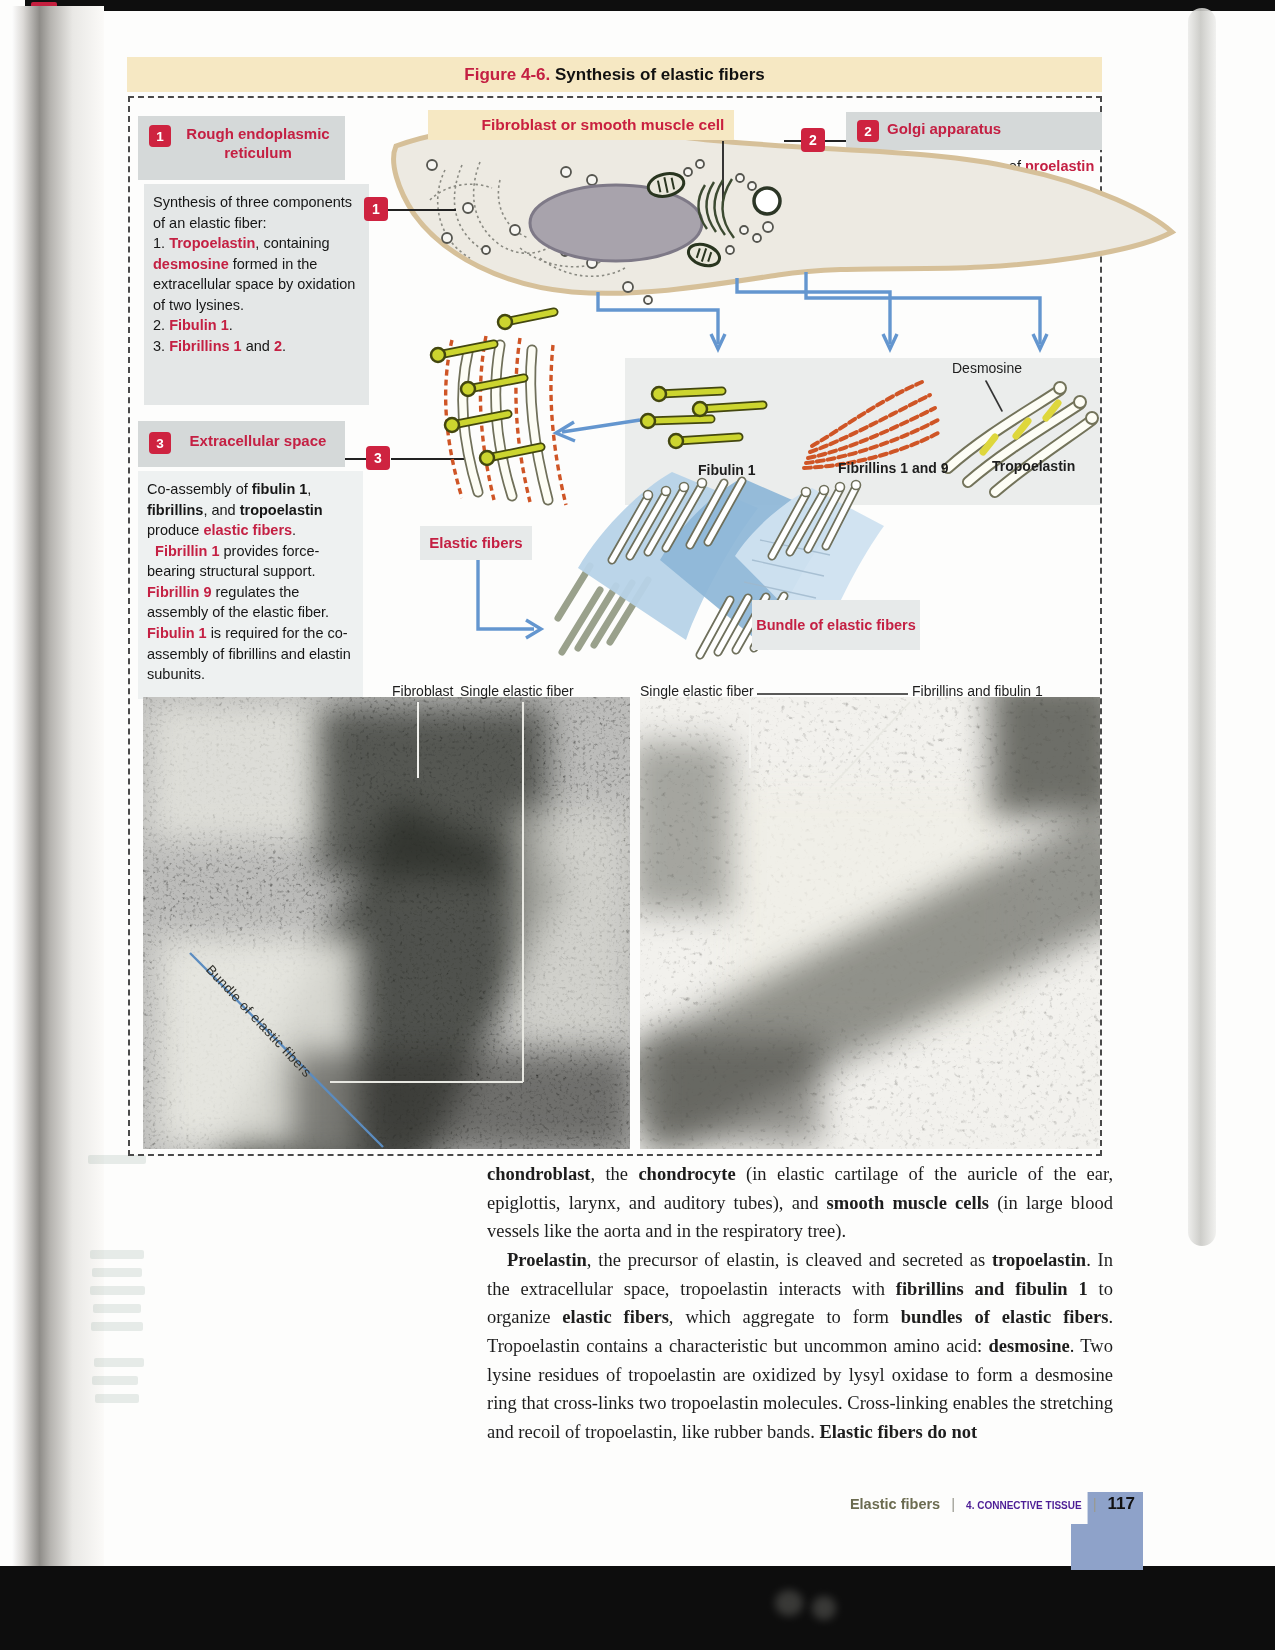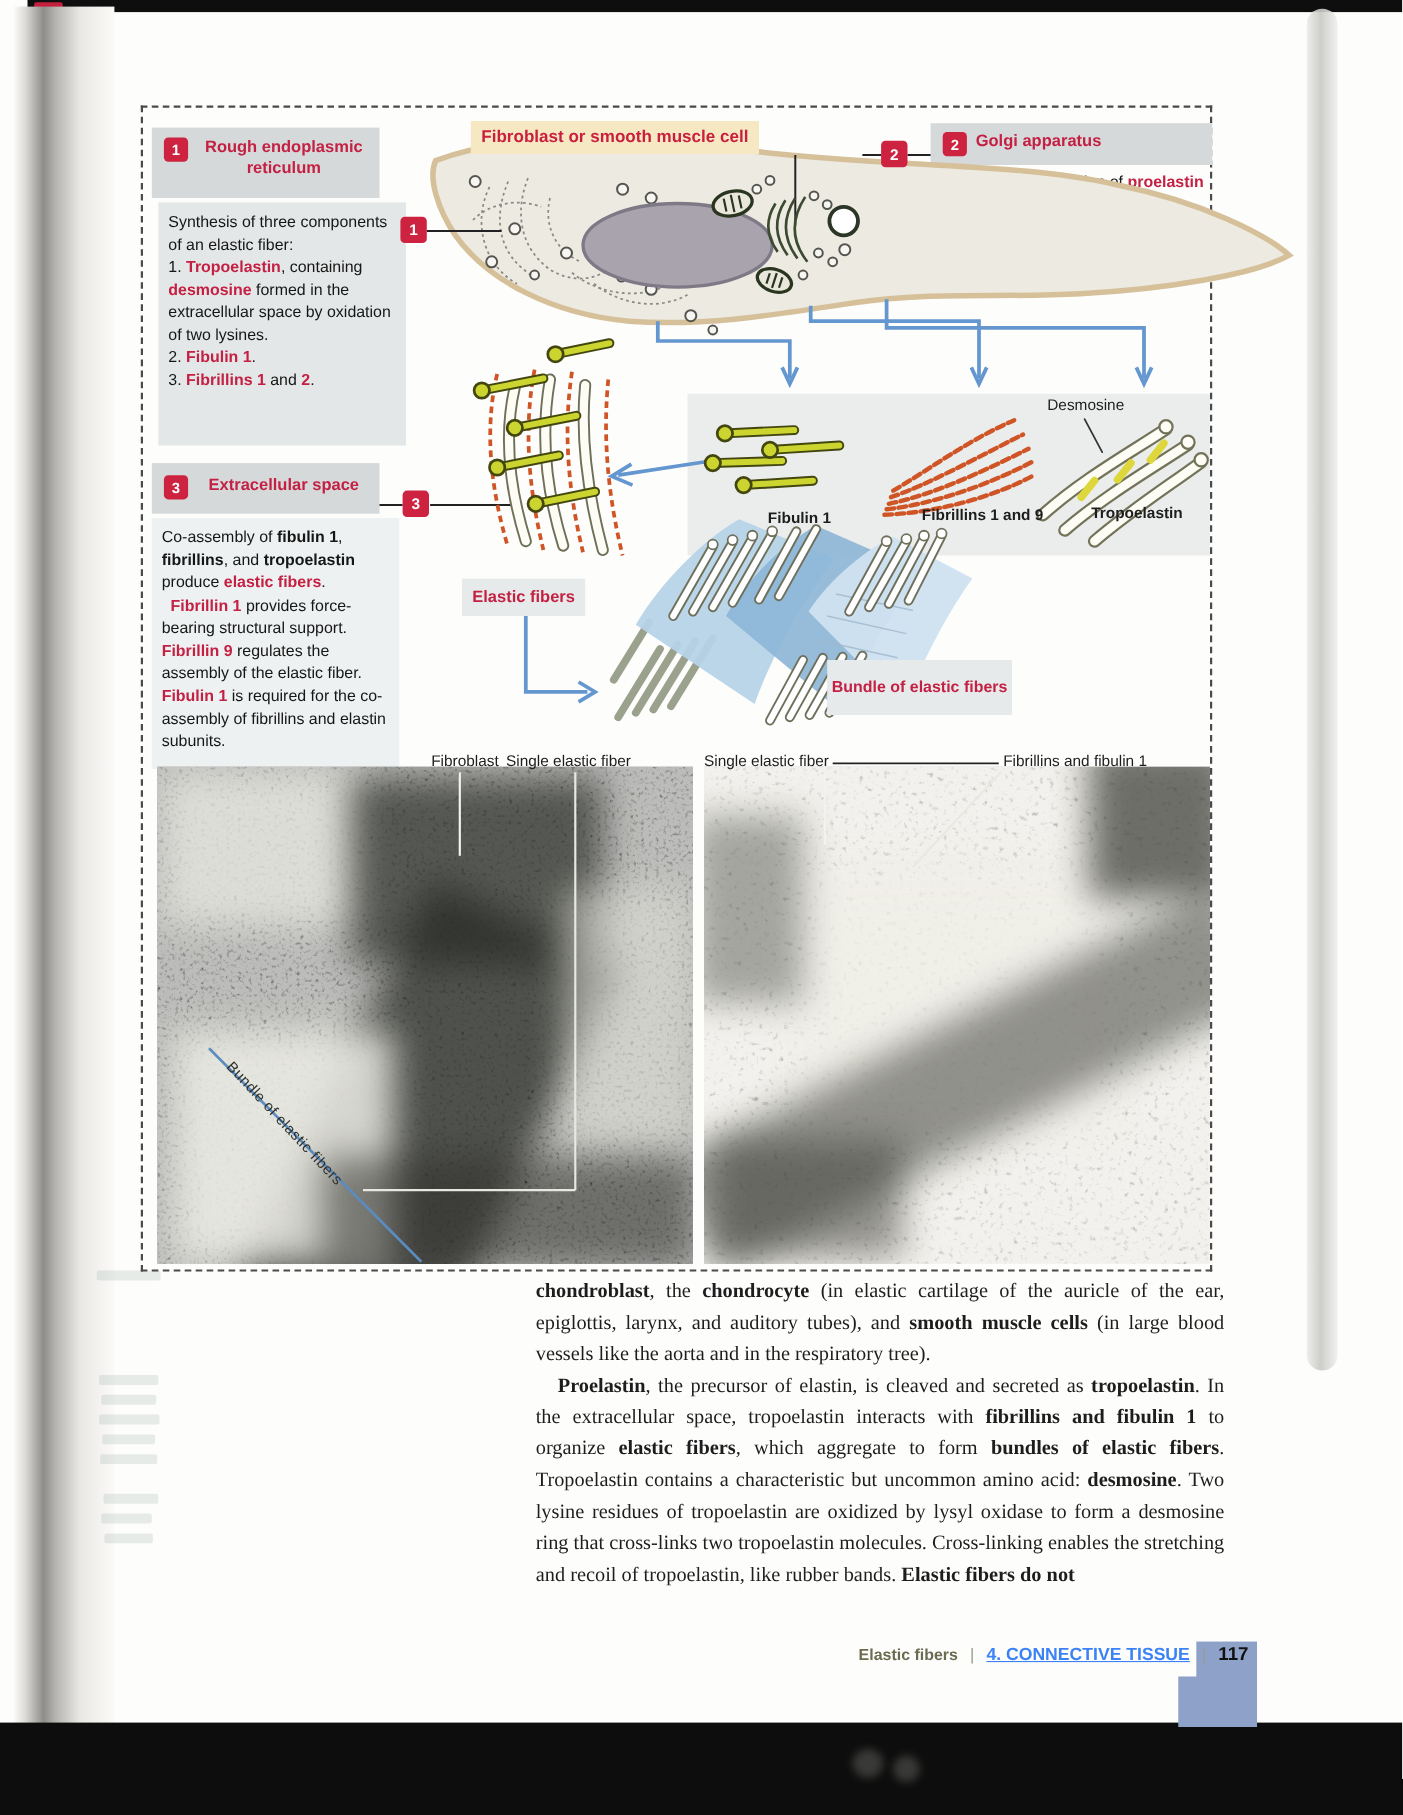--- a/index.html
+++ b/index.html
@@ -46,50 +46,51 @@
   #art{left:0;top:0;z-index:4;pointer-events:none;}
   
   #body-text{left:487px;top:1160px;width:626px;font-family:"Liberation Serif",serif;
     font-size:18.5px;line-height:1.55;color:#1d1d1d;text-align:justify;z-index:2;}
   #body-text p{margin:0;}
   #body-text p.ind{text-indent:20px;}
   
   #footer{top:1494px;right:140px;display:flex;align-items:baseline;gap:11px;z-index:2;}
   #footer .sec{font-weight:700;font-size:14.5px;color:#6b6b50;}
   #footer .div{color:#9a9a90;font-size:15px;}
-  #footer .chap{font-weight:700;font-size:16px;color:#3b82f6;text-decoration:underline;}
+  #footer .chap{font-weight:700;font-size:10px;color:#4c1d95;}
   #footer .pg{font-weight:700;font-size:17px;color:#111;}
   #tab{left:1071px;top:1492px;width:72px;height:78px;background:#8ea2c9;z-index:1;
     clip-path:polygon(23% 0,100% 0,100% 100%,0 100%,0 41%,23% 41%);}
 </style>
 </head>
 <body>
 
 <div id="page">
 
   <div class="abs" id="top-bar"></div>
   <div class="abs" id="top-red"></div>
   <div class="abs" id="spine"></div>
   <div class="abs" id="right-strip"></div>
 
+  <div class="abs" id="title-band"><span class="pre">Figure 4-6.</span><span> Synthesis of elastic fibers</span></div>
 
   <div class="abs" id="fig-border"></div>
 
   <div class="abs graybox" style="left:138px;top:116px;width:207px;height:64px;">
     <div class="boxhead">
       <div class="numsq">1</div>
       <div class="boxtitle">Rough endoplasmic reticulum</div>
     </div>
   </div>
   <div class="abs graybox-body" style="left:144px;top:184px;width:207px;height:205px;"><span>Synthesis of three components of an elastic fiber:
 </span><span>1. </span><span class="seg-r">Tropoelastin</span><span>, containing </span><span class="seg-r">desmosine</span><span> formed in the extracellular space by oxidation of two lysines.
 </span><span>2. </span><span class="seg-r">Fibulin 1</span><span>.
 </span><span>3. </span><span class="seg-r">Fibrillins 1</span><span> and </span><span class="seg-r">2</span><span>.</span></div>
 
-  <div class="abs creamlabel" style="left:428px;top:110px;width:262px;height:30px;line-height:30px;">Fibroblast or smooth muscle cell</div>
+  <div class="abs creamlabel" style="left:428px;top:110px;width:262px;height:30px;line-height:30px;padding-left:44px;">Fibroblast or smooth muscle cell</div>
 
   <div class="abs graybox" style="left:846px;top:112px;width:256px;height:38px;">
     <div class="boxhead" style="padding:8px 8px 6px 11px;">
       <div class="numsq">2</div>
       <div class="boxtitle" style="text-align:left;">Golgi apparatus</div>
     </div>
   </div>
   <div class="abs" style="left:846px;top:156px;width:256px;font-size:14.5px;line-height:1.4;color:#161616;z-index:2;"><span>Packaging and secretion of </span><span class="seg-r">proelastin</span></div>
 
   <div class="abs graybox" style="left:138px;top:421px;width:207px;height:46px;">

